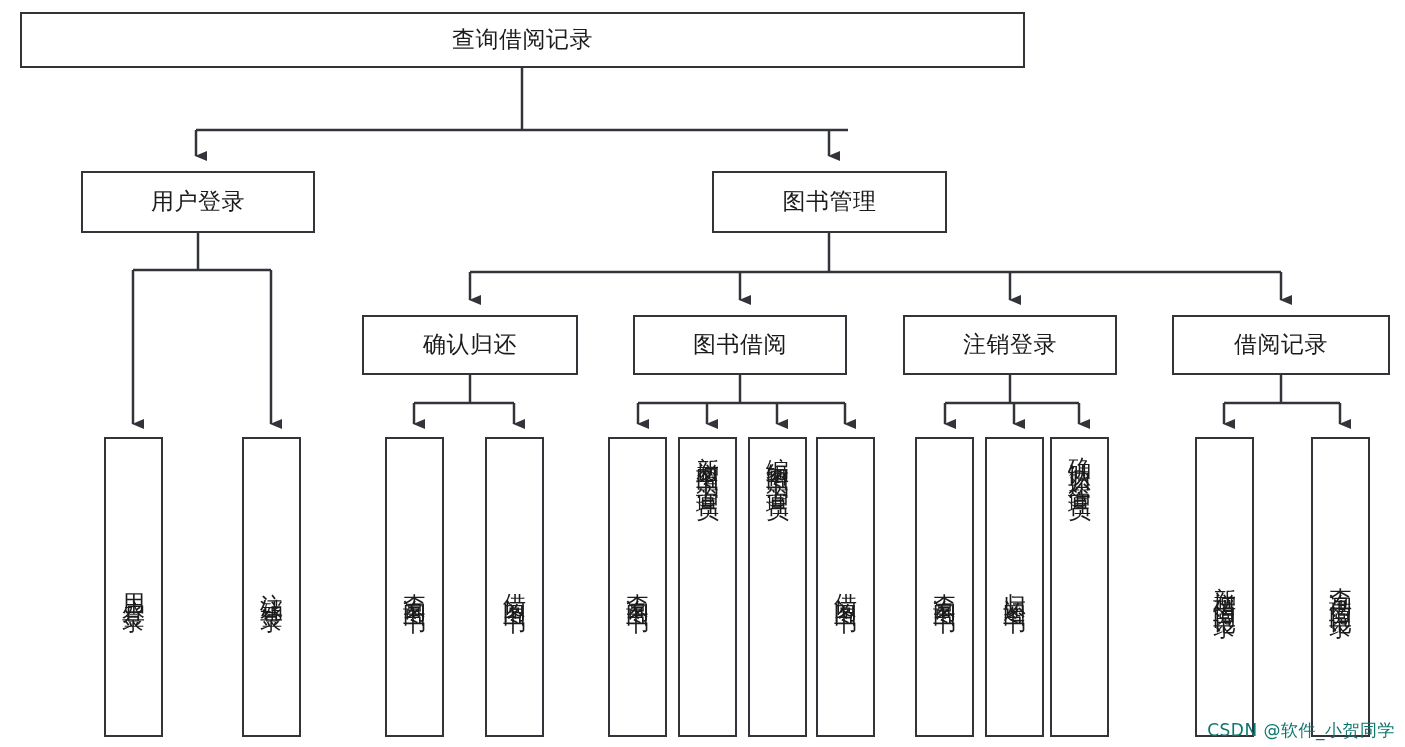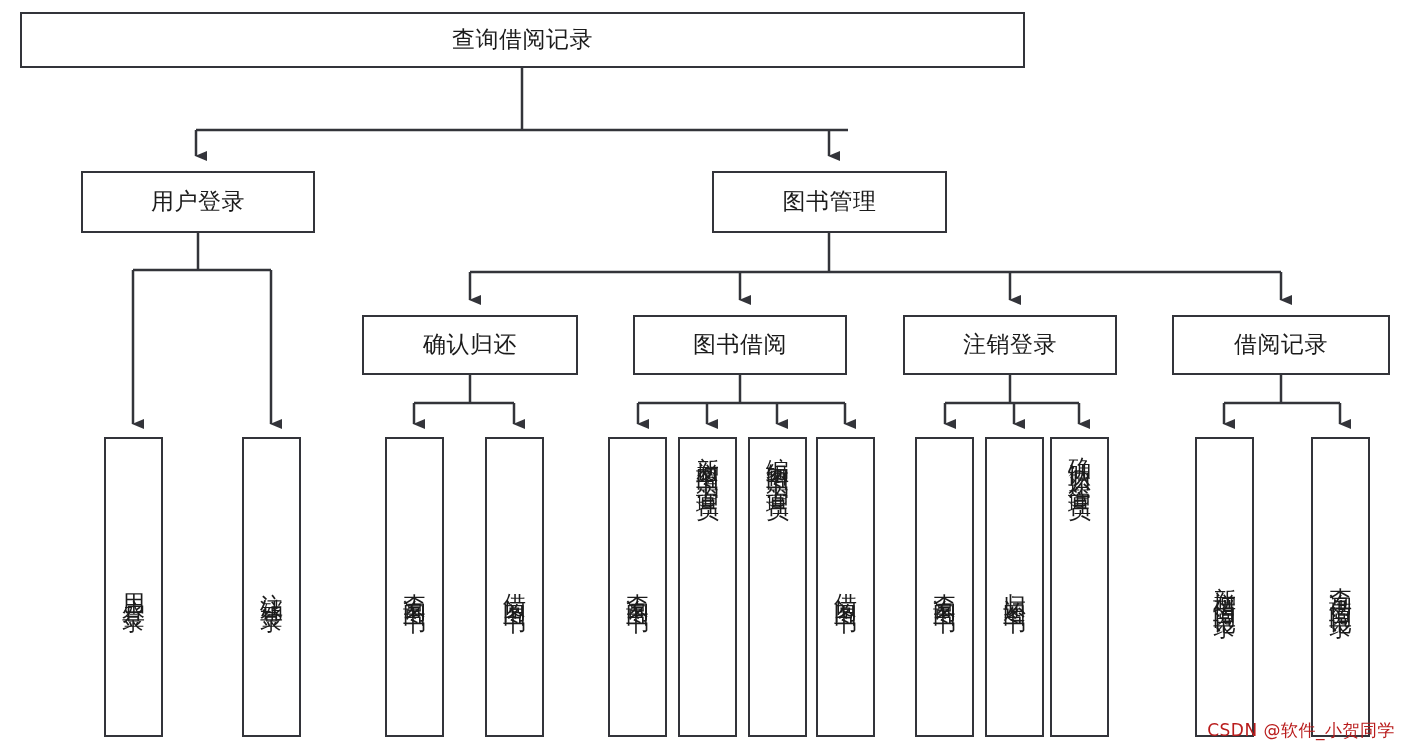--- a/index.html
+++ b/index.html
@@ -68,21 +68,21 @@
     align-items: center;
   }
   .node.vert.anchor-top {
     align-items: flex-start;
   }
   .watermark {
     position: absolute;
     right: 10px;
     bottom: 5px;
     font-size: 17px;
-    color: #b91c1c;
+    color: #0f766e;
     letter-spacing: 0.5px;
     white-space: nowrap;
     font-family: "DejaVu Sans", "Liberation Sans", sans-serif;
   }
 </style>
 </head>
 <body>
 
 <div id="canvas">
 

